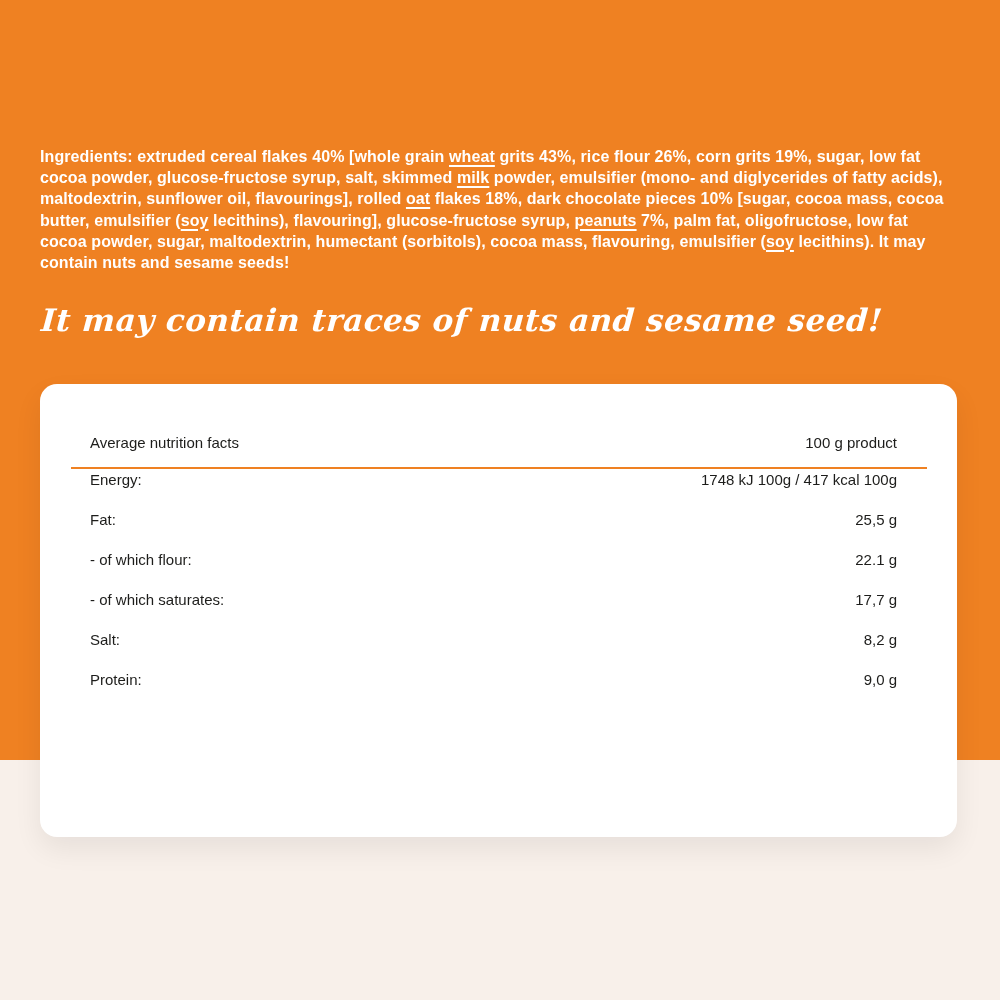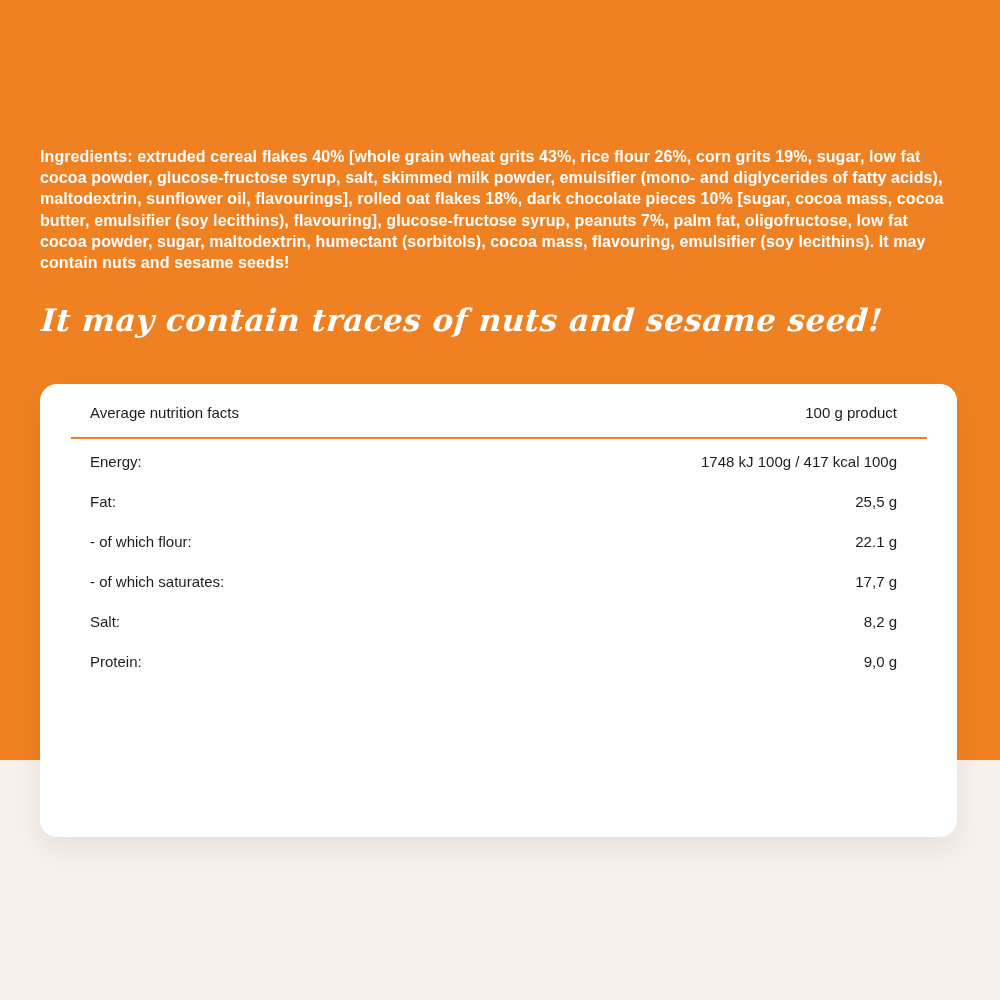--- a/index.html
+++ b/index.html
@@ -23,20 +23,21 @@
     position:absolute;left:0;top:760px;width:1000px;height:240px;
     background:var(--cream);
   }
   .ingredients{
     position:absolute;left:40px;top:146px;width:908px;
     color:#FFFFFF;
     font-size:16px;line-height:21.2px;font-weight:700;
     letter-spacing:.1px;
   }
   .ingredients .allergen{
+    text-decoration:underline;
     text-decoration-thickness:2px;
     text-underline-offset:3px;
   }
   .allergen-note{
     position:absolute;left:40px;top:302px;width:900px;
     color:#FFFFFF;
     font-family:"DejaVu Serif", serif;
     font-style:italic;font-weight:700;
     font-size:31px;
     transform:skewX(-4deg);
@@ -44,33 +45,33 @@
     letter-spacing:.5px;
   }
   .card{
     position:absolute;left:40px;top:384px;width:917px;height:453px;
     background:var(--card-bg);
     border-radius:17px;
     box-shadow:0 12px 28px rgba(0,0,0,0.07);
   }
   .card-header{
     display:flex;justify-content:space-between;align-items:flex-end;
-    padding:20px 60px 16px 50px;
+    padding:50px 60px 16px 50px;
     color:var(--ink);
     font-size:15px;
   }
   .divider{
     height:2px;
     background:var(--orange);
     margin:0 30px 0 31px;
   }
   .rows{margin-top:2px;}
   .nrow{
     height:40px;
-    display:flex;justify-content:space-between;align-items:center;
+    display:flex;justify-content:space-between;
     padding:0 60px 0 50px;
     color:var(--ink);
     font-size:15px;
   }
 </style>
 </head>
 <body>
 
 <div class="orange-band"></div>
 <div class="cream-band"></div>

